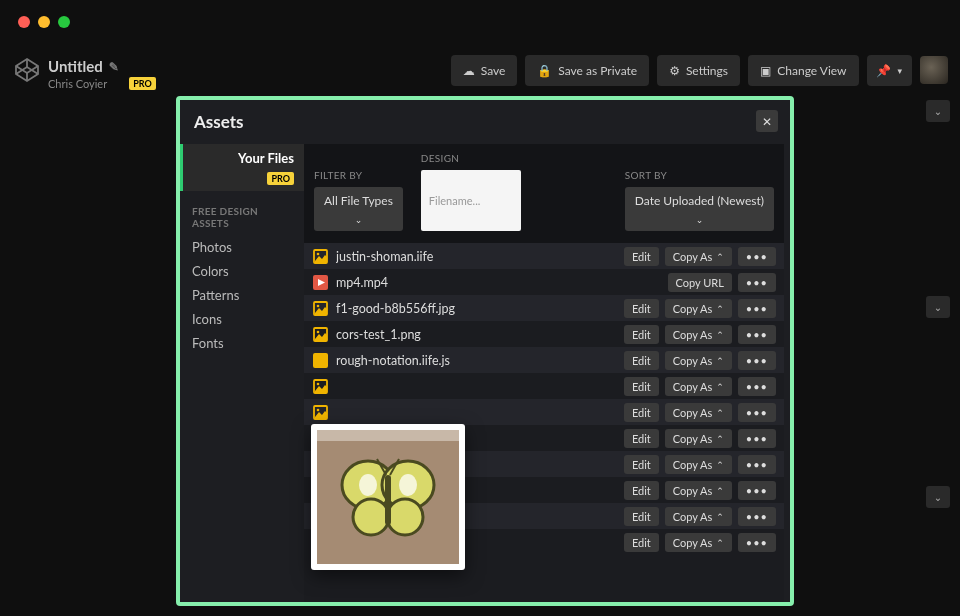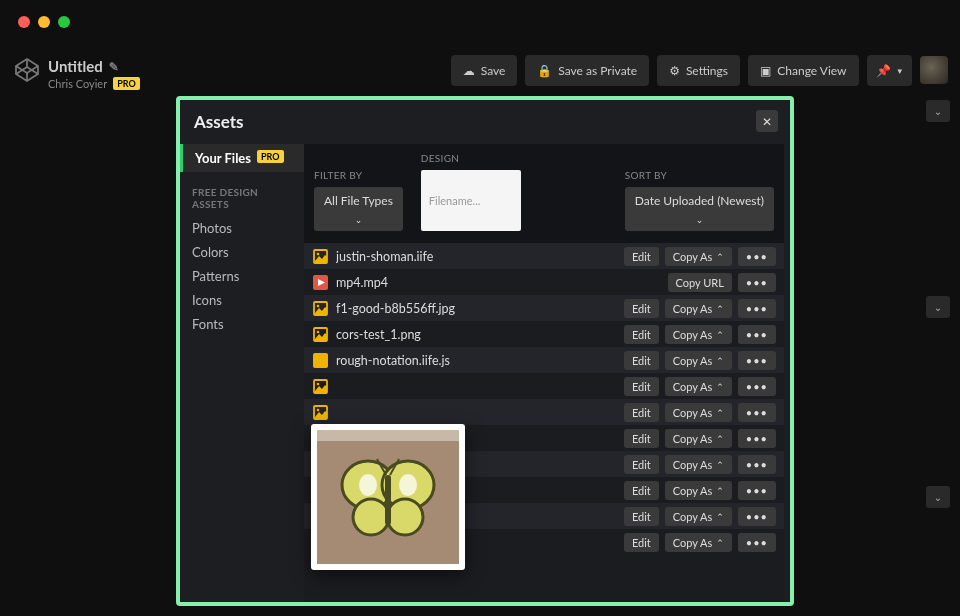--- a/index.html
+++ b/index.html
@@ -5,36 +5,36 @@
   * { box-sizing: border-box; margin: 0; padding: 0; font-family: -apple-system, "Segoe UI", Lato, sans-serif; }
   body { width: 960px; height: 616px; background: #0f0f0f; color: #ccc; overflow: hidden; border-radius: 8px; position: relative; }
   .traffic { display:flex; gap:8px; padding:16px 18px 8px; }
   .dot { width:12px; height:12px; border-radius:50%; }
   .dot.red{background:#ff5f56;} .dot.yellow{background:#ffbd2e;} .dot.green{background:#27c93f;}
   .topbar { position:absolute; top:50px; left:0; right:0; display:flex; align-items:center; padding:0 12px 0 14px; height:40px;}
   .logo { width:26px;height:26px; color:#777; margin-right:8px;}
   .title-block { flex:0 0 auto;margin-top:7px; }
   .pen-title { font-size:15px; font-weight:700; color:#ccc; display:flex; align-items:center; gap:6px;}
   .pencil { font-size:12px; color:#777;}
-  .subtitle { font-size:11px; color:#888; display:flex; align-items:center; gap:6px; margin-top:2px;}
+  .subtitle { font-size:11px; color:#888; display:flex; align-items:center; gap:22px; margin-top:2px;}
   .pro-badge { background:#f7d23a; color:#000; font-size:9px; font-weight:700; padding:1px 4px; border-radius:2px;}
   .top-actions { margin-left:auto; display:flex; gap:8px; align-items:center;}
   .btn { background:#2a2a2a; border:none; color:#ccc; font-size:12px; padding:8px 12px; border-radius:4px; display:flex; align-items:center; gap:6px; cursor:pointer;}
   .btn-icon-only { padding:8px 10px;}
   .avatar { width:28px;height:28px;border-radius:4px;background:radial-gradient(circle at 40% 40%, #6a6255, #2a2620);}
   .side-chevron { position:absolute; right:10px; width:24px;height:22px; background:#2a2a2a; border-radius:3px; display:flex;align-items:center;justify-content:center;color:#aaa;font-size:10px;}
   .side-chevron.c1{top:100px;} .side-chevron.c2{top:296px;} .side-chevron.c3{top:486px;}
   
   .modal { position:absolute; top:96px; left:176px; width:618px; height:510px; background:#1d1e22; border:4px solid #86efac; border-radius:4px; display:flex; flex-direction:column; overflow:hidden;}
   .modal-header { display:flex; align-items:center; justify-content:space-between; padding:10px 12px 12px 14px;}
   .modal-title { font-size:17px; font-weight:700; color:#eee;}
   .close-btn { width:22px;height:22px;border-radius:3px;background:#3a3a3a;color:#ddd;display:flex;align-items:center;justify-content:center;font-size:12px;cursor:pointer;}
   .modal-body { flex:1; display:flex; overflow:hidden;}
   .sidebar { width:124px; flex:0 0 124px; font-size:13px; color:#aaa;}
-  .tab-active { display:flex;align-items:flex-start;gap:6px;padding:6px 10px 6px 12px; color:#fff; font-weight:700; background:#2a2a2a; border-left:3px solid #2ecc71;}
+  .tab-active { display:flex;align-items:flex-end;gap:6px;padding:6px 10px 6px 12px; color:#fff; font-weight:700; background:#2a2a2a; border-left:3px solid #2ecc71;flex-direction:column;}
   .sidebar-heading { font-size:10px; color:#777; padding:14px 12px 6px; font-weight:700; letter-spacing:0.3px;}
   .sidebar-item { padding:4px 12px; color:#bbb; cursor:pointer; font-size:13px;}
   .main { flex:1; display:flex; flex-direction:column; overflow:hidden; padding-right:6px;}
   .dropzone { margin:0 4px 12px 0; border:1px dashed #555; border-radius:4px; height:66px; display:flex; align-items:center; justify-content:center; gap:12px; color:#bbb; font-size:13px;}
   .file-plus { width:18px;height:22px; background:#666; position:relative; clip-path:polygon(0 0,70% 0,100% 25%,100% 100%,0 100%);}
   .filterbar { background:#131417; padding:8px 10px 12px; display:flex; align-items:flex-end; gap:18px;}
   .label { font-size:10px; color:#888; letter-spacing:0.3px; margin-bottom:6px;}
   .select { background:#3a3a3a; color:#ddd; font-size:12px; padding:6px 10px; border-radius:3px; display:flex;align-items:center;gap:6px;cursor:pointer; white-space:nowrap;flex-direction:column;}
   .search-input { width:100px; background:#f5f5f5; border:none; font-size:11px; padding:24px 8px; border-radius:2px; color:#333;}
   .search-input::placeholder{color:#999;}

